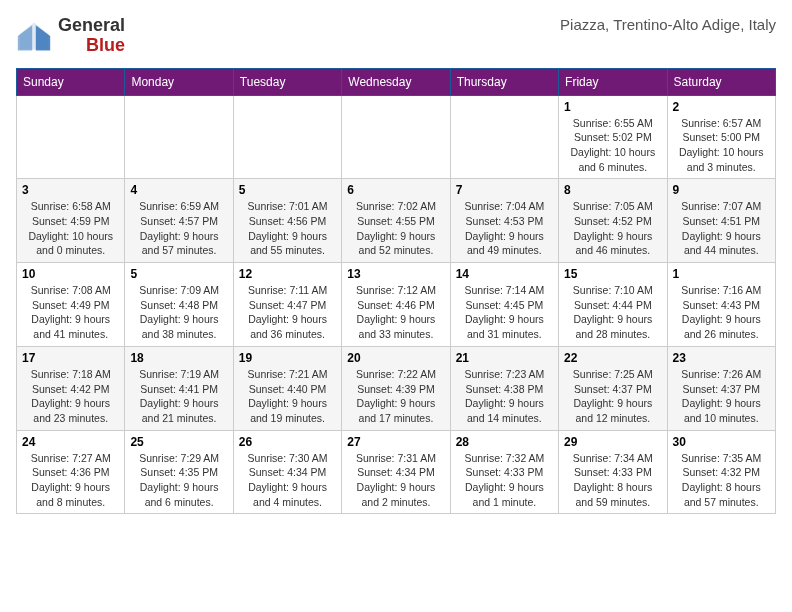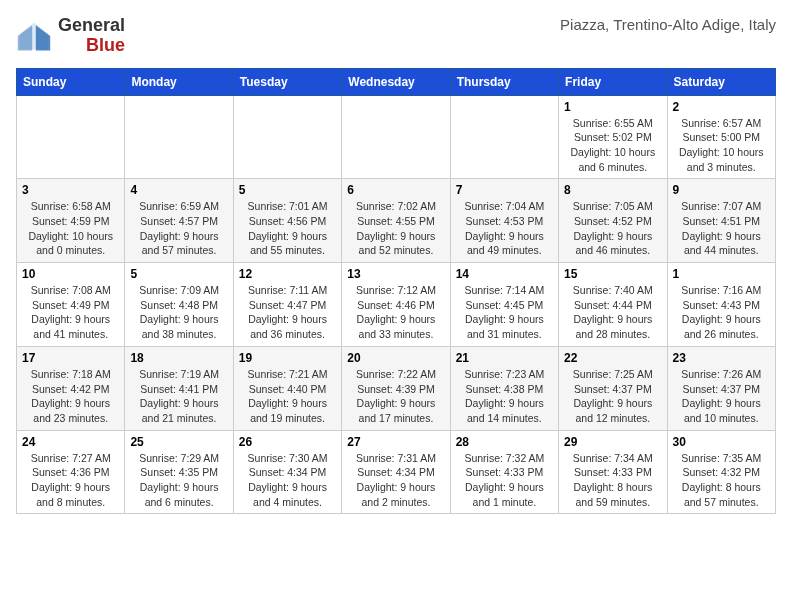--- a/index.html
+++ b/index.html
@@ -45,25 +45,25 @@
       font-size: 15px;
       color: #555;
       text-align: center;
     }
     .calendar {
       width: 100%;
       border-collapse: collapse;
       font-size: 11px;
     }
     .calendar th {
-      background: #1d4ed8;
+      background: #701a75;
       color: #fff;
       text-align: left;
       padding: 6px 6px;
-      font-weight: bold;
+      font-weight: normal;
       font-size: 12px;
       border: 1px solid #1a5a9a;
     }
     .calendar td {
       border: 1px solid #ccc;
       vertical-align: top;
       padding: 4px 5px;
       width: 108px;
       min-height: 70px;
       background: #fff;
@@ -210,21 +210,21 @@
 Daylight: 9 hours and 33 minutes.</div>
         </td>
         <td>
           <span class="day-number">14</span>
           <div class="day-info">Sunrise: 7:14 AM
 Sunset: 4:45 PM
 Daylight: 9 hours and 31 minutes.</div>
         </td>
         <td>
           <span class="day-number">15</span>
-          <div class="day-info">Sunrise: 7:40 AM
+          <div class="day-info">Sunrise: 7:10 AM
 Sunset: 4:44 PM
 Daylight: 9 hours and 28 minutes.</div>
         </td>
         <td>
           <span class="day-number">1</span>
           <div class="day-info">Sunrise: 7:16 AM
 Sunset: 4:43 PM
 Daylight: 9 hours and 26 minutes.</div>
         </td>
       </tr>

